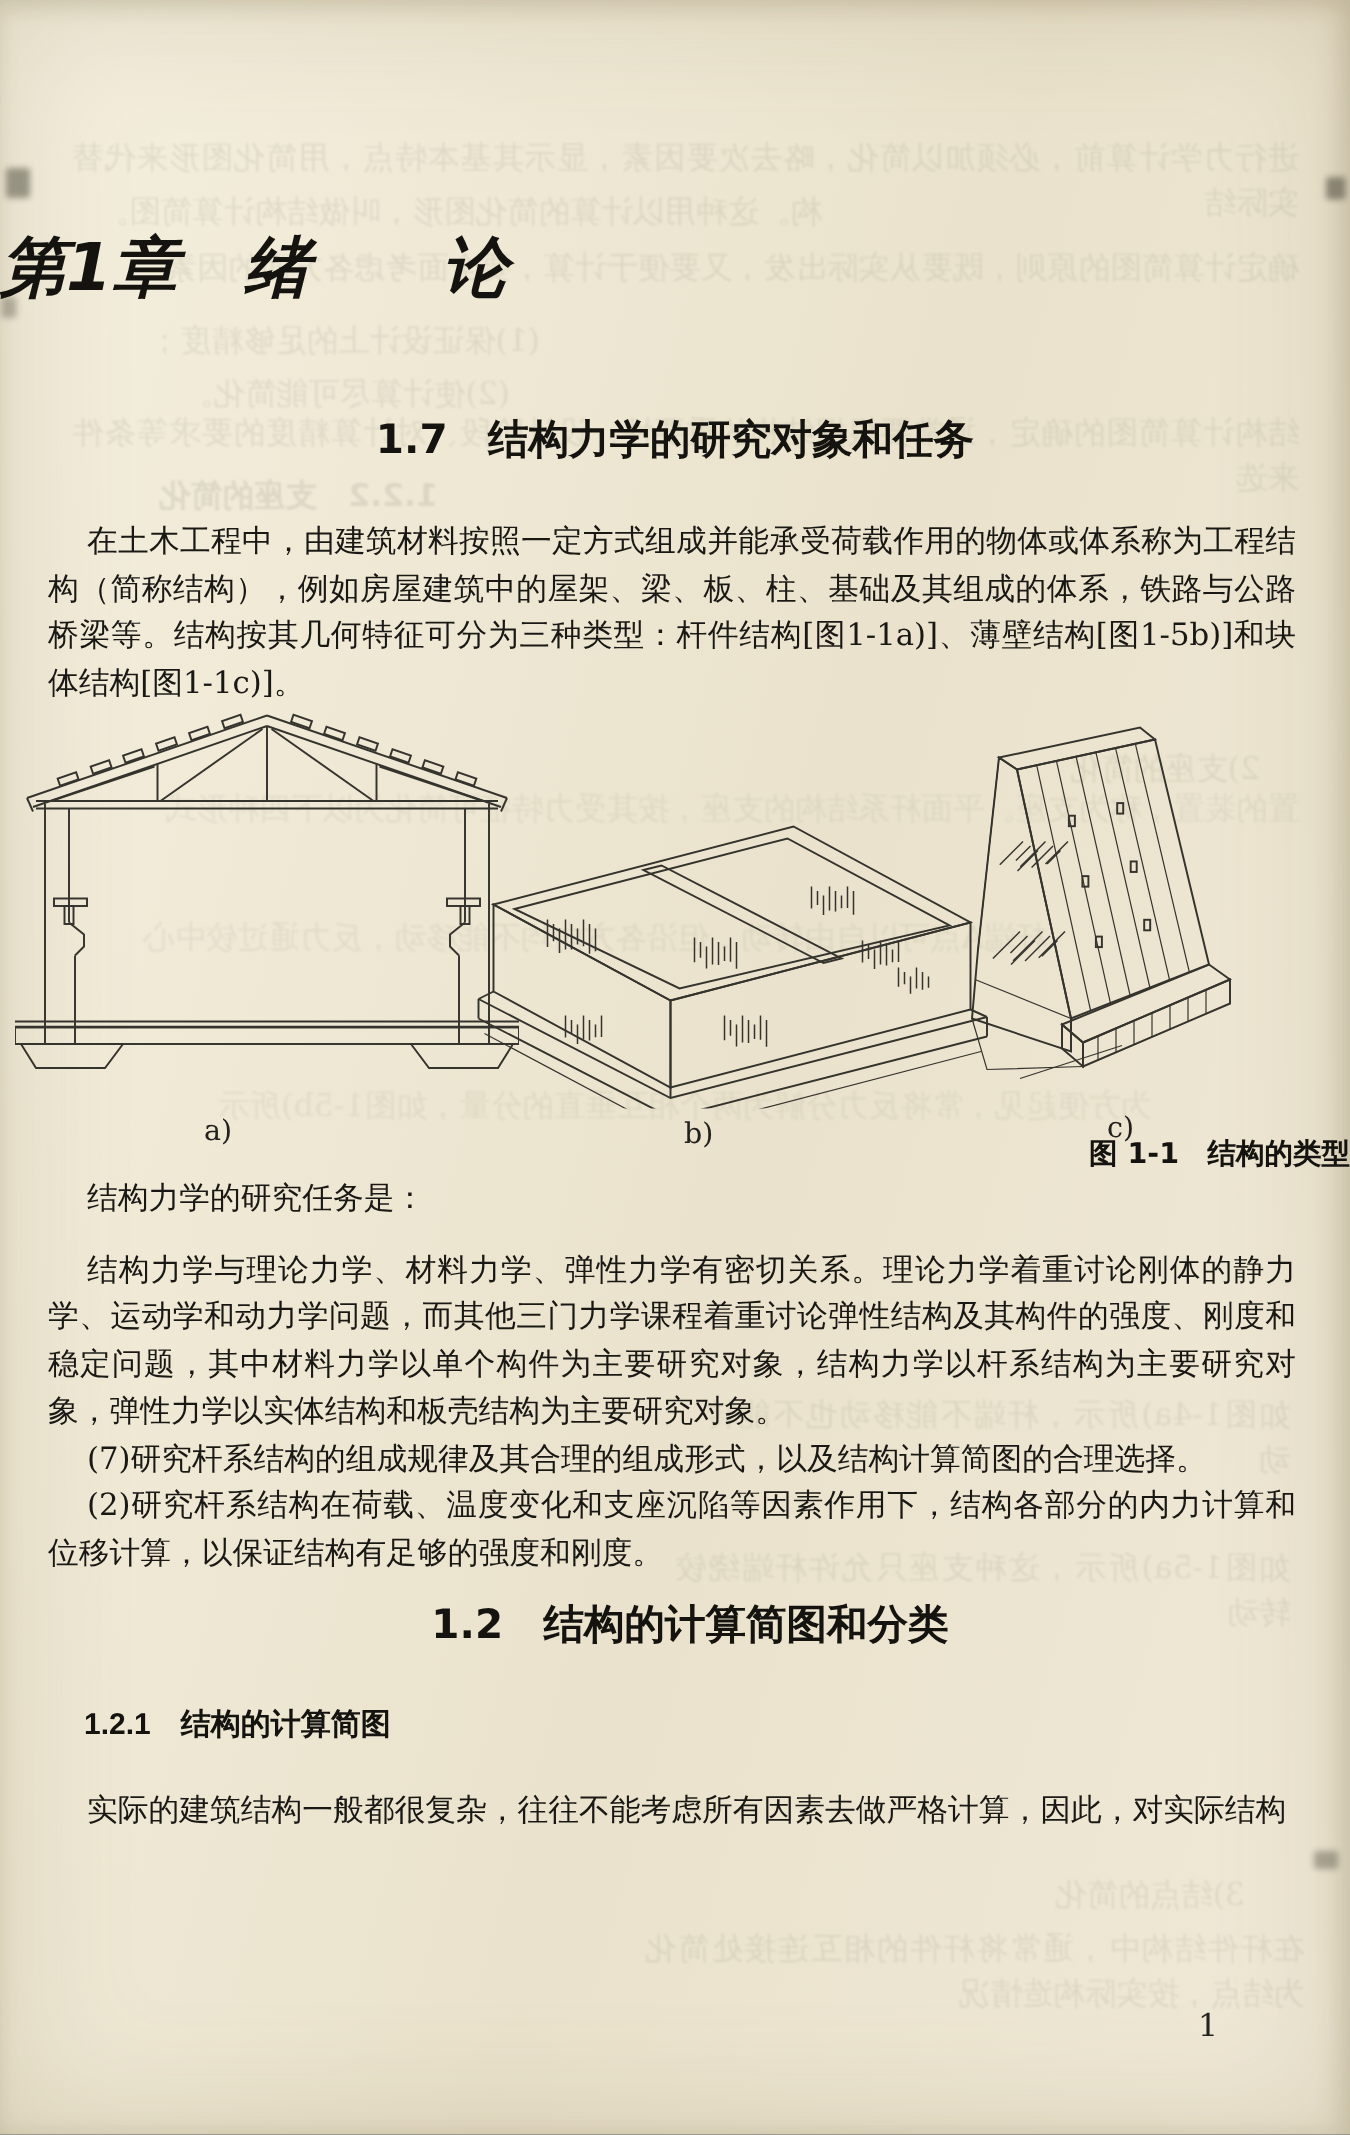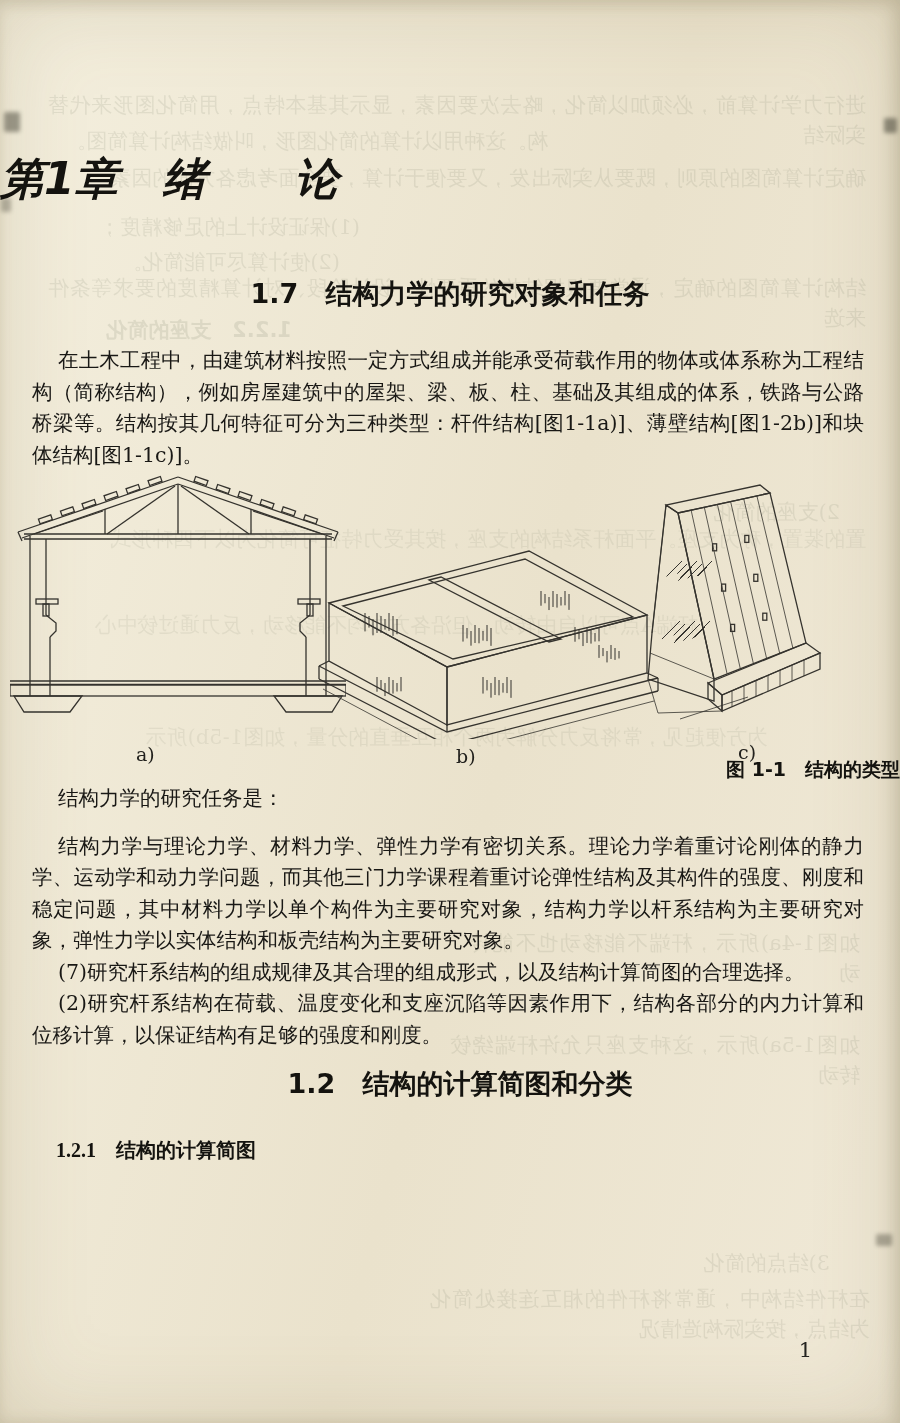--- a/index.html
+++ b/index.html
@@ -8,21 +8,21 @@
     background:linear-gradient(105deg,#f4efde 0%,#eae2cc 55%,#f0e9d7 100%);
     box-shadow:inset 0 0 90px rgba(125,105,60,.20), inset -8px 0 16px rgba(95,82,50,.14), inset 0 6px 14px rgba(120,100,60,.10);
     font-family:"DejaVu Serif","Liberation Serif",serif;color:#1d1c1a;
   }
   .page>*{position:relative;z-index:2;}
   h1.chapter{margin:153px 0 0;font-family:"DejaVu Sans","Liberation Sans",sans-serif;
     font-weight:bold;font-size:44px;line-height:52px;color:#14130f;font-style:italic;}
   h2.sec{margin:72px 0 0;text-align:center;font-family:"DejaVu Sans","Liberation Sans",sans-serif;
     font-weight:bold;font-size:27px;line-height:34px;color:#14130f;}
   h2.sec2{margin-top:16px;padding-left:20px;}
-  h3.sub{margin:36px 0 0 56px;font-family:Liberation Serif, serif;
+  h3.sub{margin:36px 0 0 56px;font-family:Liberation Sans, sans-serif;
     font-weight:bold;font-size:20px;line-height:26px;color:#14130f;}
   p.body{margin:0 36px 0 32px;font-size:20.5px;line-height:31.5px;text-align:justify;
     text-indent:26px;color:#191815;}
   p.pfirst{margin-top:34px;}
   p.p2{margin-top:16px;}
   p.plast{margin-top:28px;}
   .figure{position:relative;height:284px;}
   .figure svg{position:absolute;}
   .fig-label{position:absolute;font-size:19px;line-height:22px;color:#22211d;}
   .caption{text-align:right;font-family:"DejaVu Sans","Liberation Sans",sans-serif;
@@ -61,21 +61,21 @@
 
   <div class="smudge" style="left:4px;top:112px;width:16px;height:20px;opacity:.5;"></div>
   <div class="smudge" style="left:1px;top:198px;width:10px;height:14px;opacity:.35;"></div>
   <div class="smudge" style="left:884px;top:118px;width:13px;height:15px;opacity:.55;"></div>
   <div class="smudge" style="left:876px;top:1234px;width:16px;height:12px;opacity:.4;"></div>
 
   <h1 class="chapter">第1章　绪　　论</h1>
 
   <h2 class="sec">1.7　结构力学的研究对象和任务</h2>
 
-  <p class="body pfirst">在土木工程中，由建筑材料按照一定方式组成并能承受荷载作用的物体或体系称为工程结构（简称结构），例如房屋建筑中的屋架、梁、板、柱、基础及其组成的体系，铁路与公路桥梁等。结构按其几何特征可分为三种类型：杆件结构[图1-1a)]、薄壁结构[图1-2b)]和块体结构[图1-1c)]。</p>
+  <p class="body pfirst">在土木工程中，由建筑材料按照一定方式组成并能承受荷载作用的物体或体系称为工程结构（简称结构），例如房屋建筑中的屋架、梁、板、柱、基础及其组成的体系，铁路与公路桥梁等。结构按其几何特征可分为三种类型：杆件结构[图1-1a)]、薄壁结构[图1-5b)]和块体结构[图1-1c)]。</p>
 
   <div class="figure">
 
     <svg style="left:10px;top:4px;" width="336" height="268" viewBox="0 0 336 268">
       <defs>
         <pattern id="ha" width="7" height="7" patternUnits="userSpaceOnUse" patternTransform="rotate(45)">
           <line x1="0" y1="0" x2="0" y2="7" stroke="#35332e" stroke-width="1.1"></line>
         </pattern>
       </defs>
       <g>
@@ -281,15 +281,16 @@
   <div class="caption">图 1-1　结构的类型</div>
 
   <p class="body">结构力学的研究任务是：</p>
   <p class="body p2">结构力学与理论力学、材料力学、弹性力学有密切关系。理论力学着重讨论刚体的静力学、运动学和动力学问题，而其他三门力学课程着重讨论弹性结构及其构件的强度、刚度和稳定问题，其中材料力学以单个构件为主要研究对象，结构力学以杆系结构为主要研究对象，弹性力学以实体结构和板壳结构为主要研究对象。</p>
   <p class="body">(7)研究杆系结构的组成规律及其合理的组成形式，以及结构计算简图的合理选择。</p>
   <p class="body">(2)研究杆系结构在荷载、温度变化和支座沉陷等因素作用下，结构各部分的内力计算和位移计算，以保证结构有足够的强度和刚度。</p>
 
   <h2 class="sec sec2">1.2　结构的计算简图和分类</h2>
   <h3 class="sub">1.2.1　结构的计算简图</h3>
 
+  <p class="body plast">实际的建筑结构一般都很复杂，往往不能考虑所有因素去做严格计算，因此，对实际结构</p>
 
   <div class="pageno">1</div>
 </div>
 
 </body></html>

